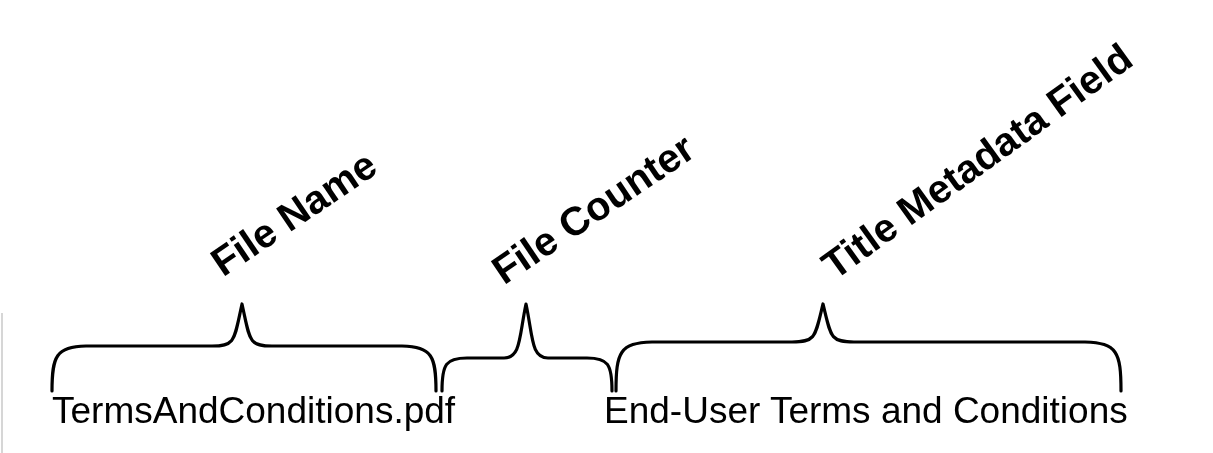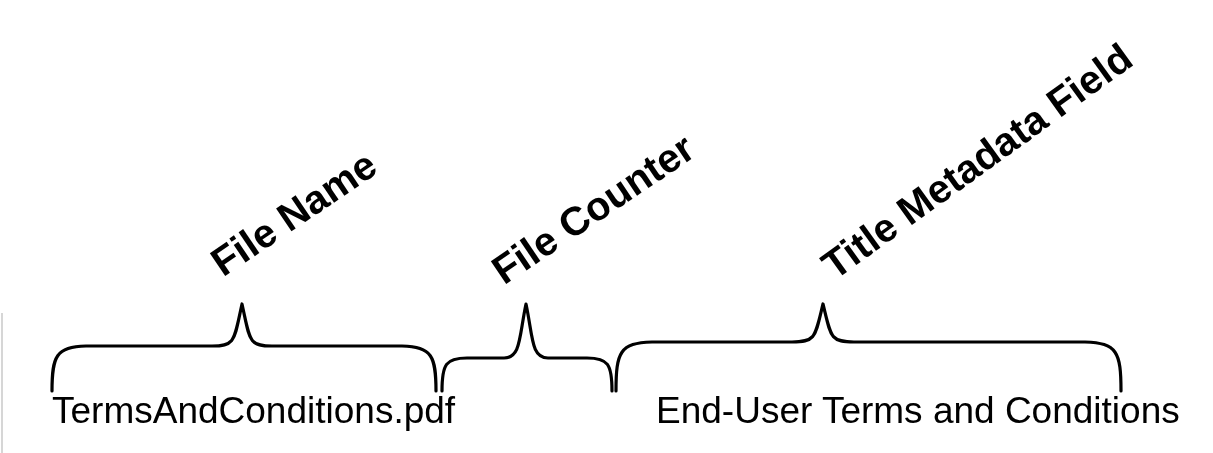--- a/index.html
+++ b/index.html
@@ -100,21 +100,21 @@
                C 816,342 815,337 823,304
                C 831,337 830,342 854,342
                L 1085,342
                C 1117,343 1121,352 1121,391"></path>
     </g>
   </svg>
 
   <div class="seg-label" style="left:52px; top:390px;">TermsAndConditions.pdf</div>
 
 
-  <div class="seg-label" style="left:656px; top:390px;">End-User Terms and Conditions</div>
+  <div class="seg-label" style="left:604px; top:390px;">End-User Terms and Conditions</div>
 
   <div class="rot-label" id="label-file-name">File Name</div>
 
   <div class="rot-label" id="label-file-counter">File Counter</div>
 
   <div class="rot-label" id="label-title-metadata">Title Metadata Field</div>
 
 </div>
 
 </body></html>

